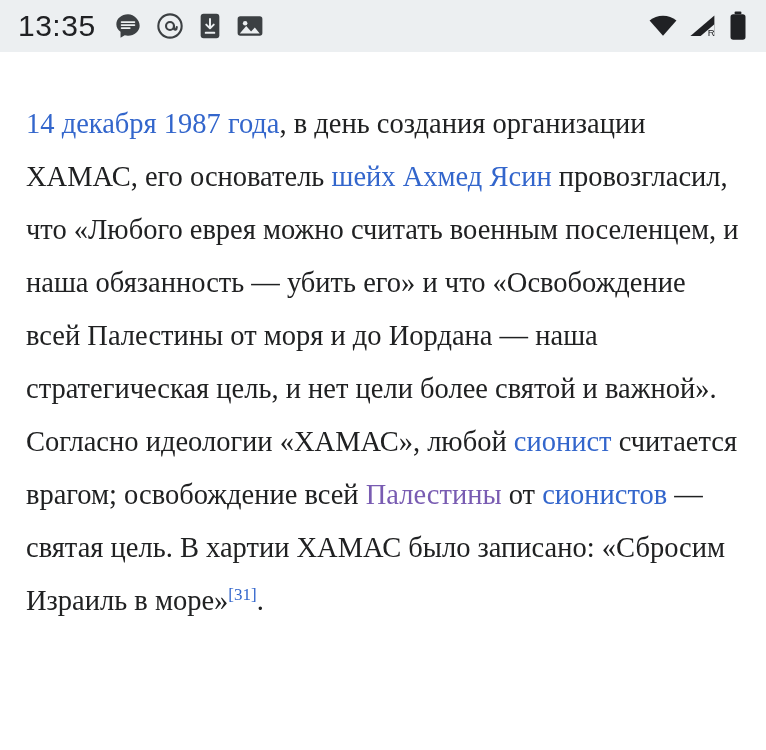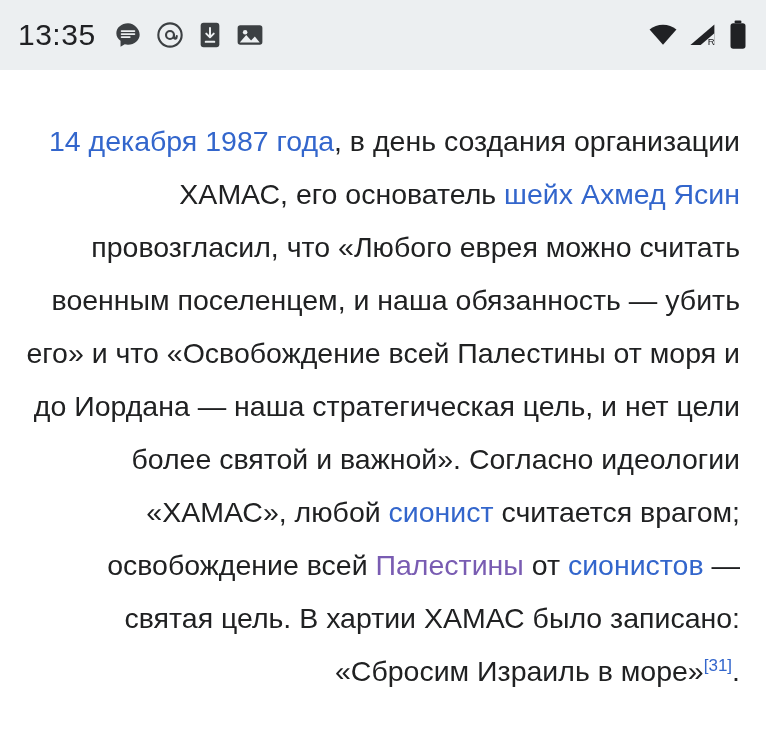--- a/index.html
+++ b/index.html
@@ -9,21 +9,21 @@
   }
   body {
     width: 766px;
     height: 750px;
     font-family: "Liberation Sans", sans-serif;
     overflow: hidden;
   }
 
   
   .status-bar {
-    height: 70px;
+    height: 52px;
     background: #eceff1;
     display: flex;
     align-items: center;
     padding: 0 18px;
     box-sizing: border-box;
     position: relative;
   }
   .status-clock {
     font-size: 30px;
     color: #202124;
@@ -50,22 +50,22 @@
 
   
   .article {
     padding: 16px 26px 0 26px;
     box-sizing: border-box;
   }
   .article-paragraph {
     font-size: 28.5px;
     line-height: 53px;
     color: #202122;
-    font-family: Liberation Sans, sans-serif;
-    text-align: right;
+    font-family: Liberation Serif, serif;
+    text-align: left;
     word-spacing: 0px;
   }
   a.wikilink {
     color: #3366cc;
     text-decoration: none;
   }
   a.wikilink.visited {
     color: #795cb2;
   }
   sup.reference {

